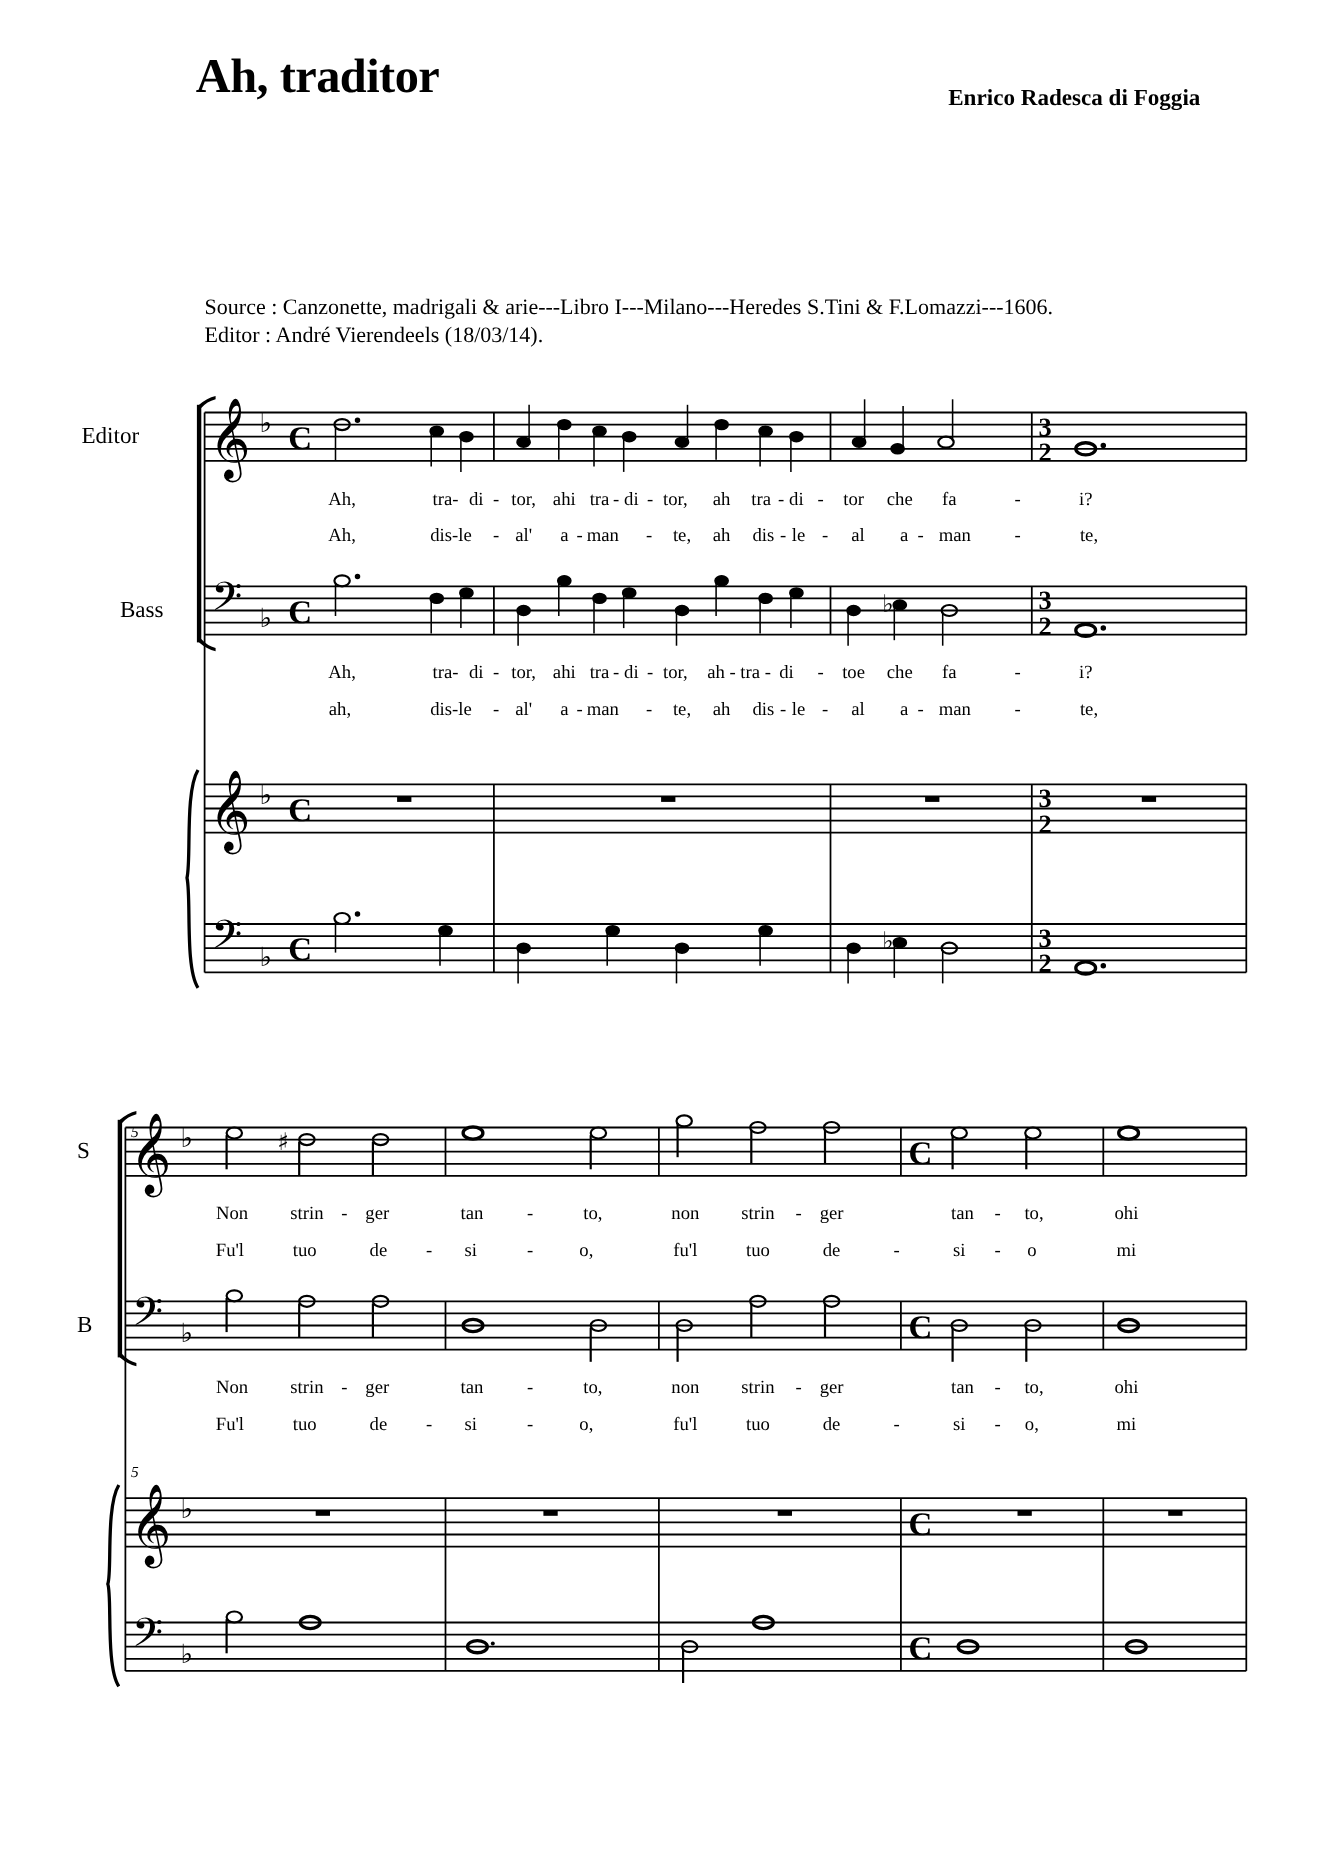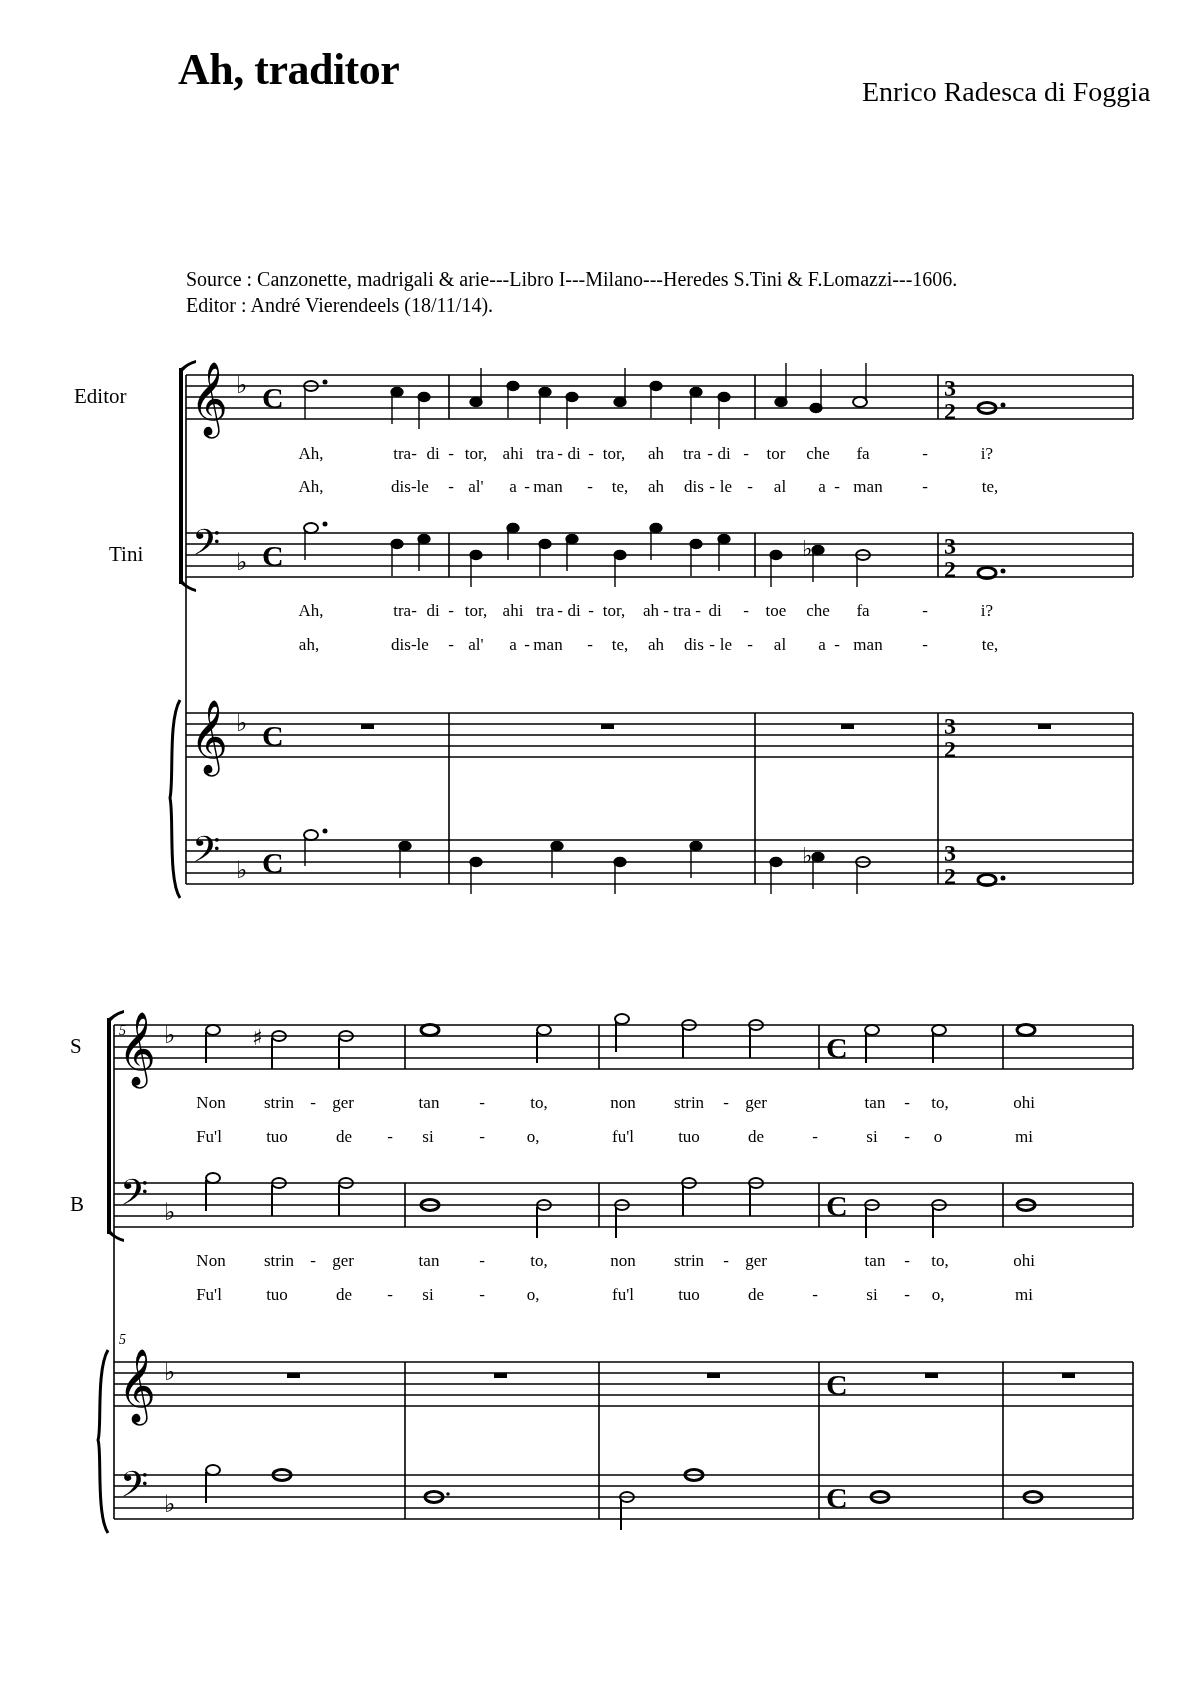--- a/index.html
+++ b/index.html
@@ -1,35 +1,35 @@
 <!DOCTYPE html>
 <html><head>
 <meta charset="utf-8">
 <style>
   html, body { margin: 0; padding: 0; background: #ffffff; }
   body { width: 1200px; height: 1697px; position: relative; overflow: hidden; font-family: "Liberation Serif", "DejaVu Serif", serif; color: #000; }
   .abs { position: absolute; }
   .title { left: 178px; top: 44px; font-size: 44px; font-weight: bold; letter-spacing: -0.5px; }
-  .composer { left: 862px; top: 76px; font-size: 28px; font-weight: normal; }
+  .composer { left: 862px; top: 76px; font-size: 21px; font-weight: bold; }
   .meta { left: 186px; font-size: 20px; white-space: nowrap; }
   .part-label { font-size: 21px; }
   .lyric { font-size: 17px; white-space: nowrap; transform: translateX(-50%); }
   svg { position: absolute; left: 0; top: 0; }
   .mus { font-family: "DejaVu Serif", serif; }
 </style>
 </head>
 <body>
 
 <div class="abs title">Ah, traditor</div>
 <div class="abs composer">Enrico Radesca di Foggia</div>
 <div class="abs meta" style="top:268px">Source : Canzonette, madrigali &amp; arie---Libro I---Milano---Heredes S.Tini &amp; F.Lomazzi---1606.</div>
-<div class="abs meta" style="top:294px">Editor : André Vierendeels (18/11/14).</div>
+<div class="abs meta" style="top:294px">Editor : André Vierendeels (18/03/14).</div>
 
 <div class="abs part-label" style="left:74px;top:384px">Editor</div>
-<div class="abs part-label" style="left:109px;top:542px">Tini</div>
+<div class="abs part-label" style="left:109px;top:542px">Bass</div>
 <div class="abs part-label" style="left:70px;top:1034px">S</div>
 <div class="abs part-label" style="left:70px;top:1192px">B</div>
 <div class="abs" style="left:119px;top:1023px;font-size:14px;font-style:italic">5</div>
 <div class="abs" style="left:119px;top:1332px;font-size:14px;font-style:italic">5</div>
 
 <svg width="1200" height="1697">
   <g stroke="#000" stroke-width="1.6" fill="none">
 
     <g>
       <line x1="186" y1="375" x2="1133" y2="375"></line>

